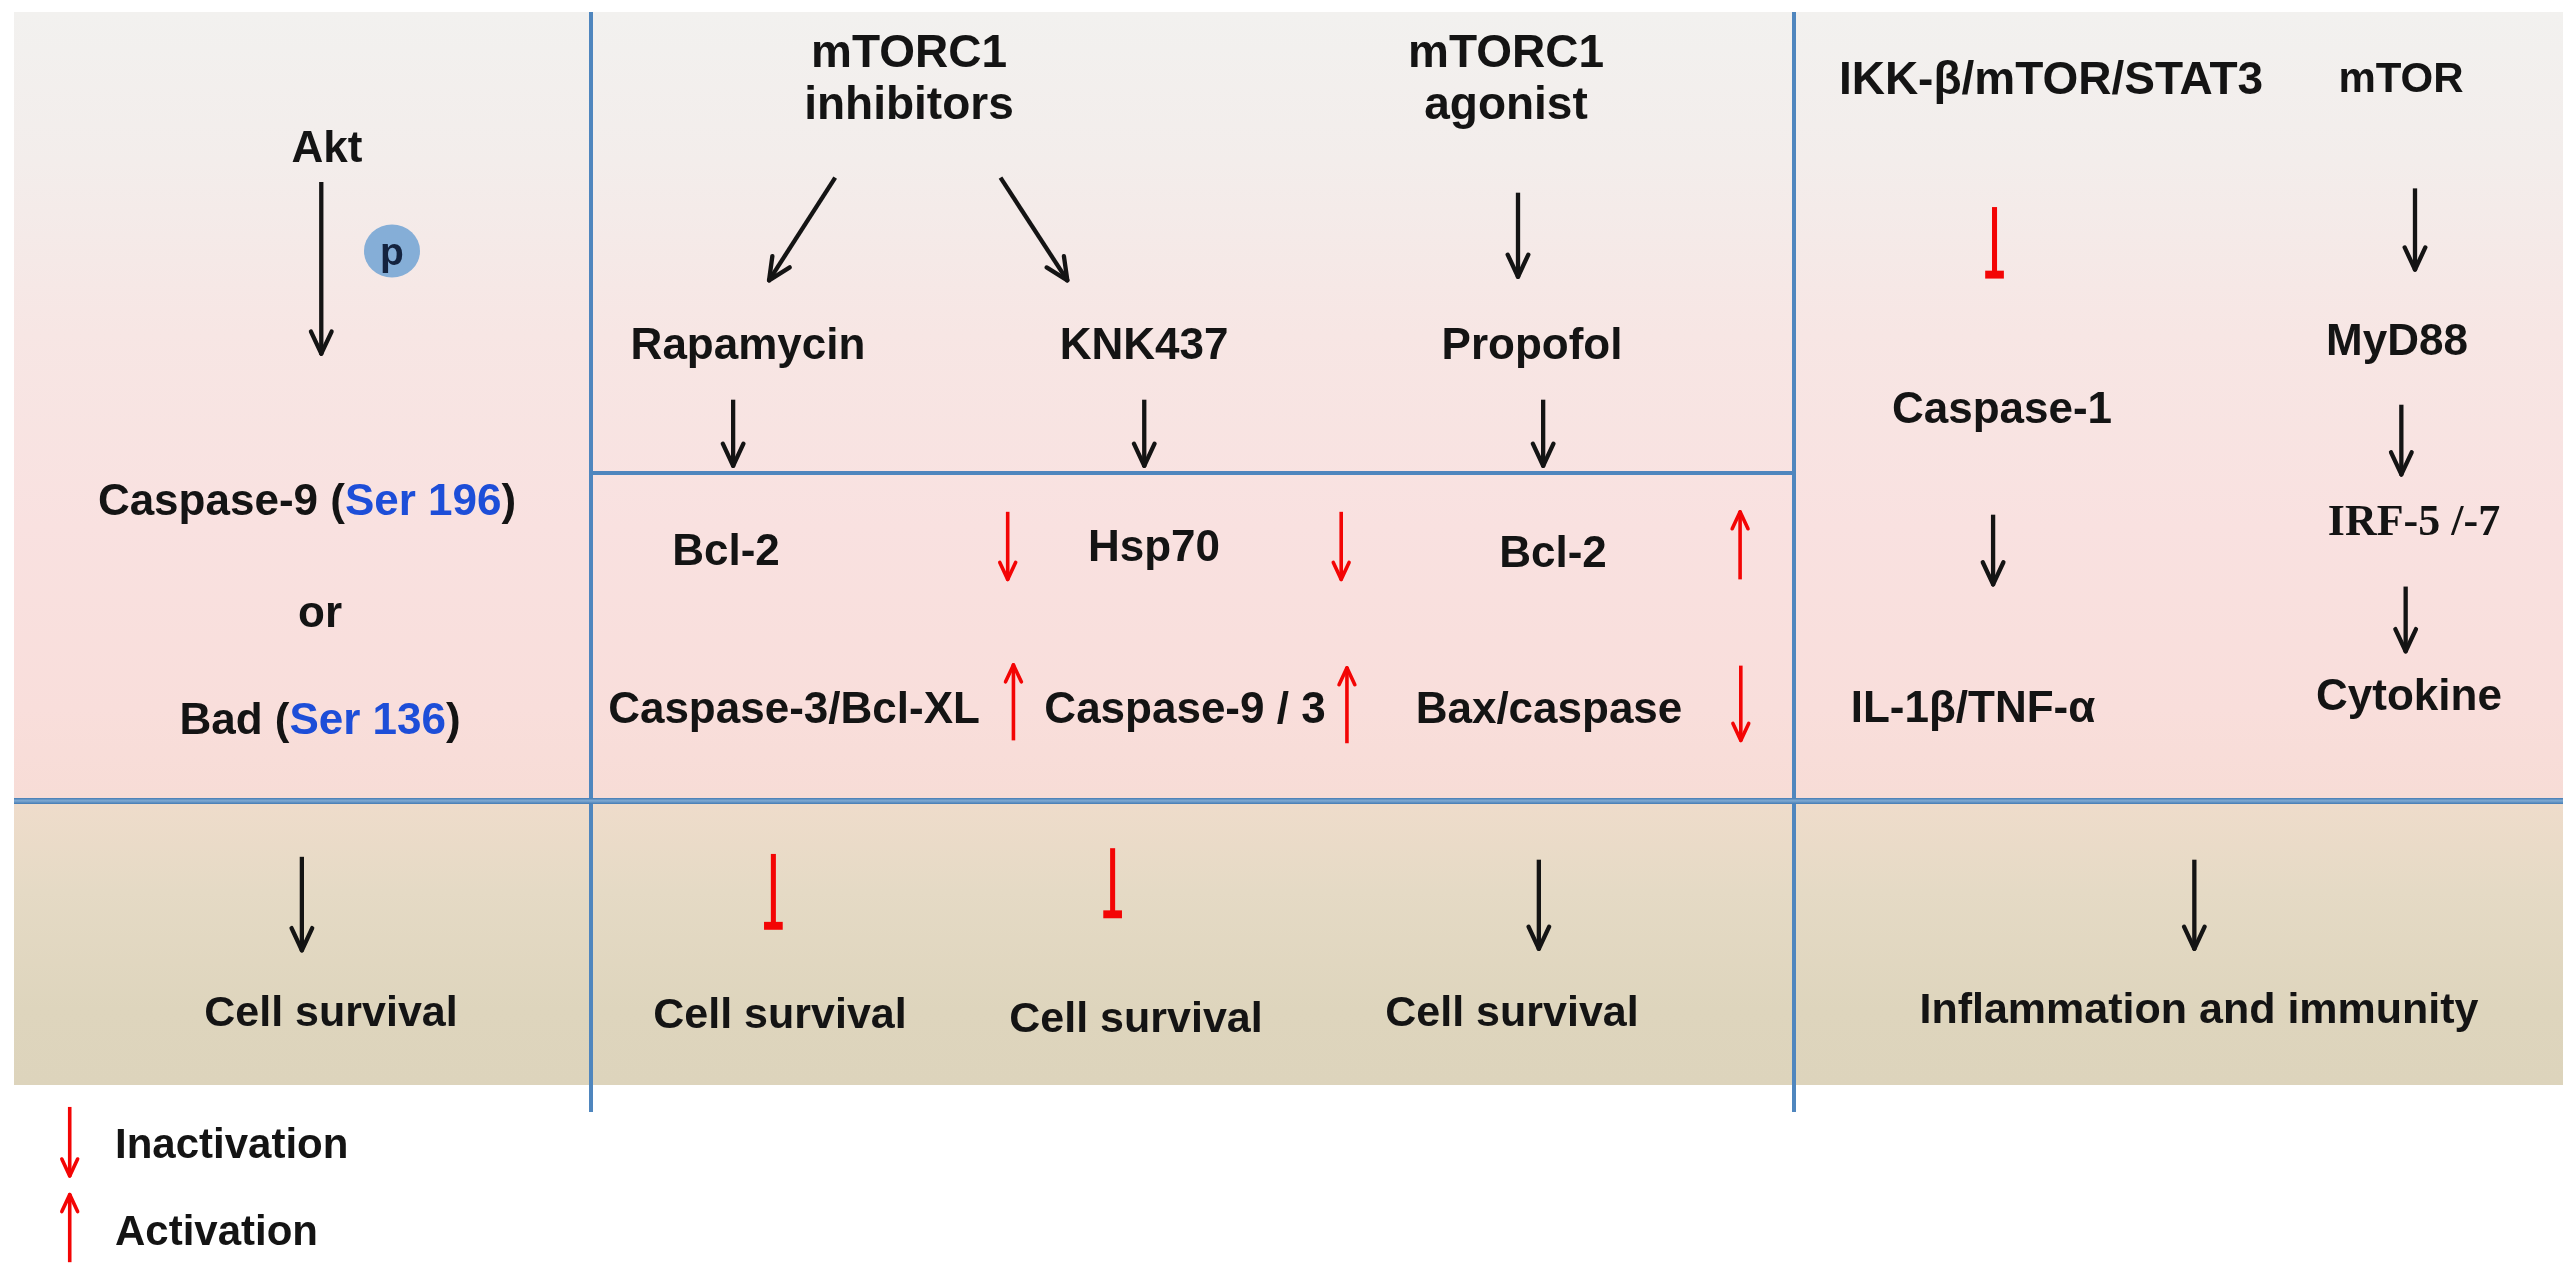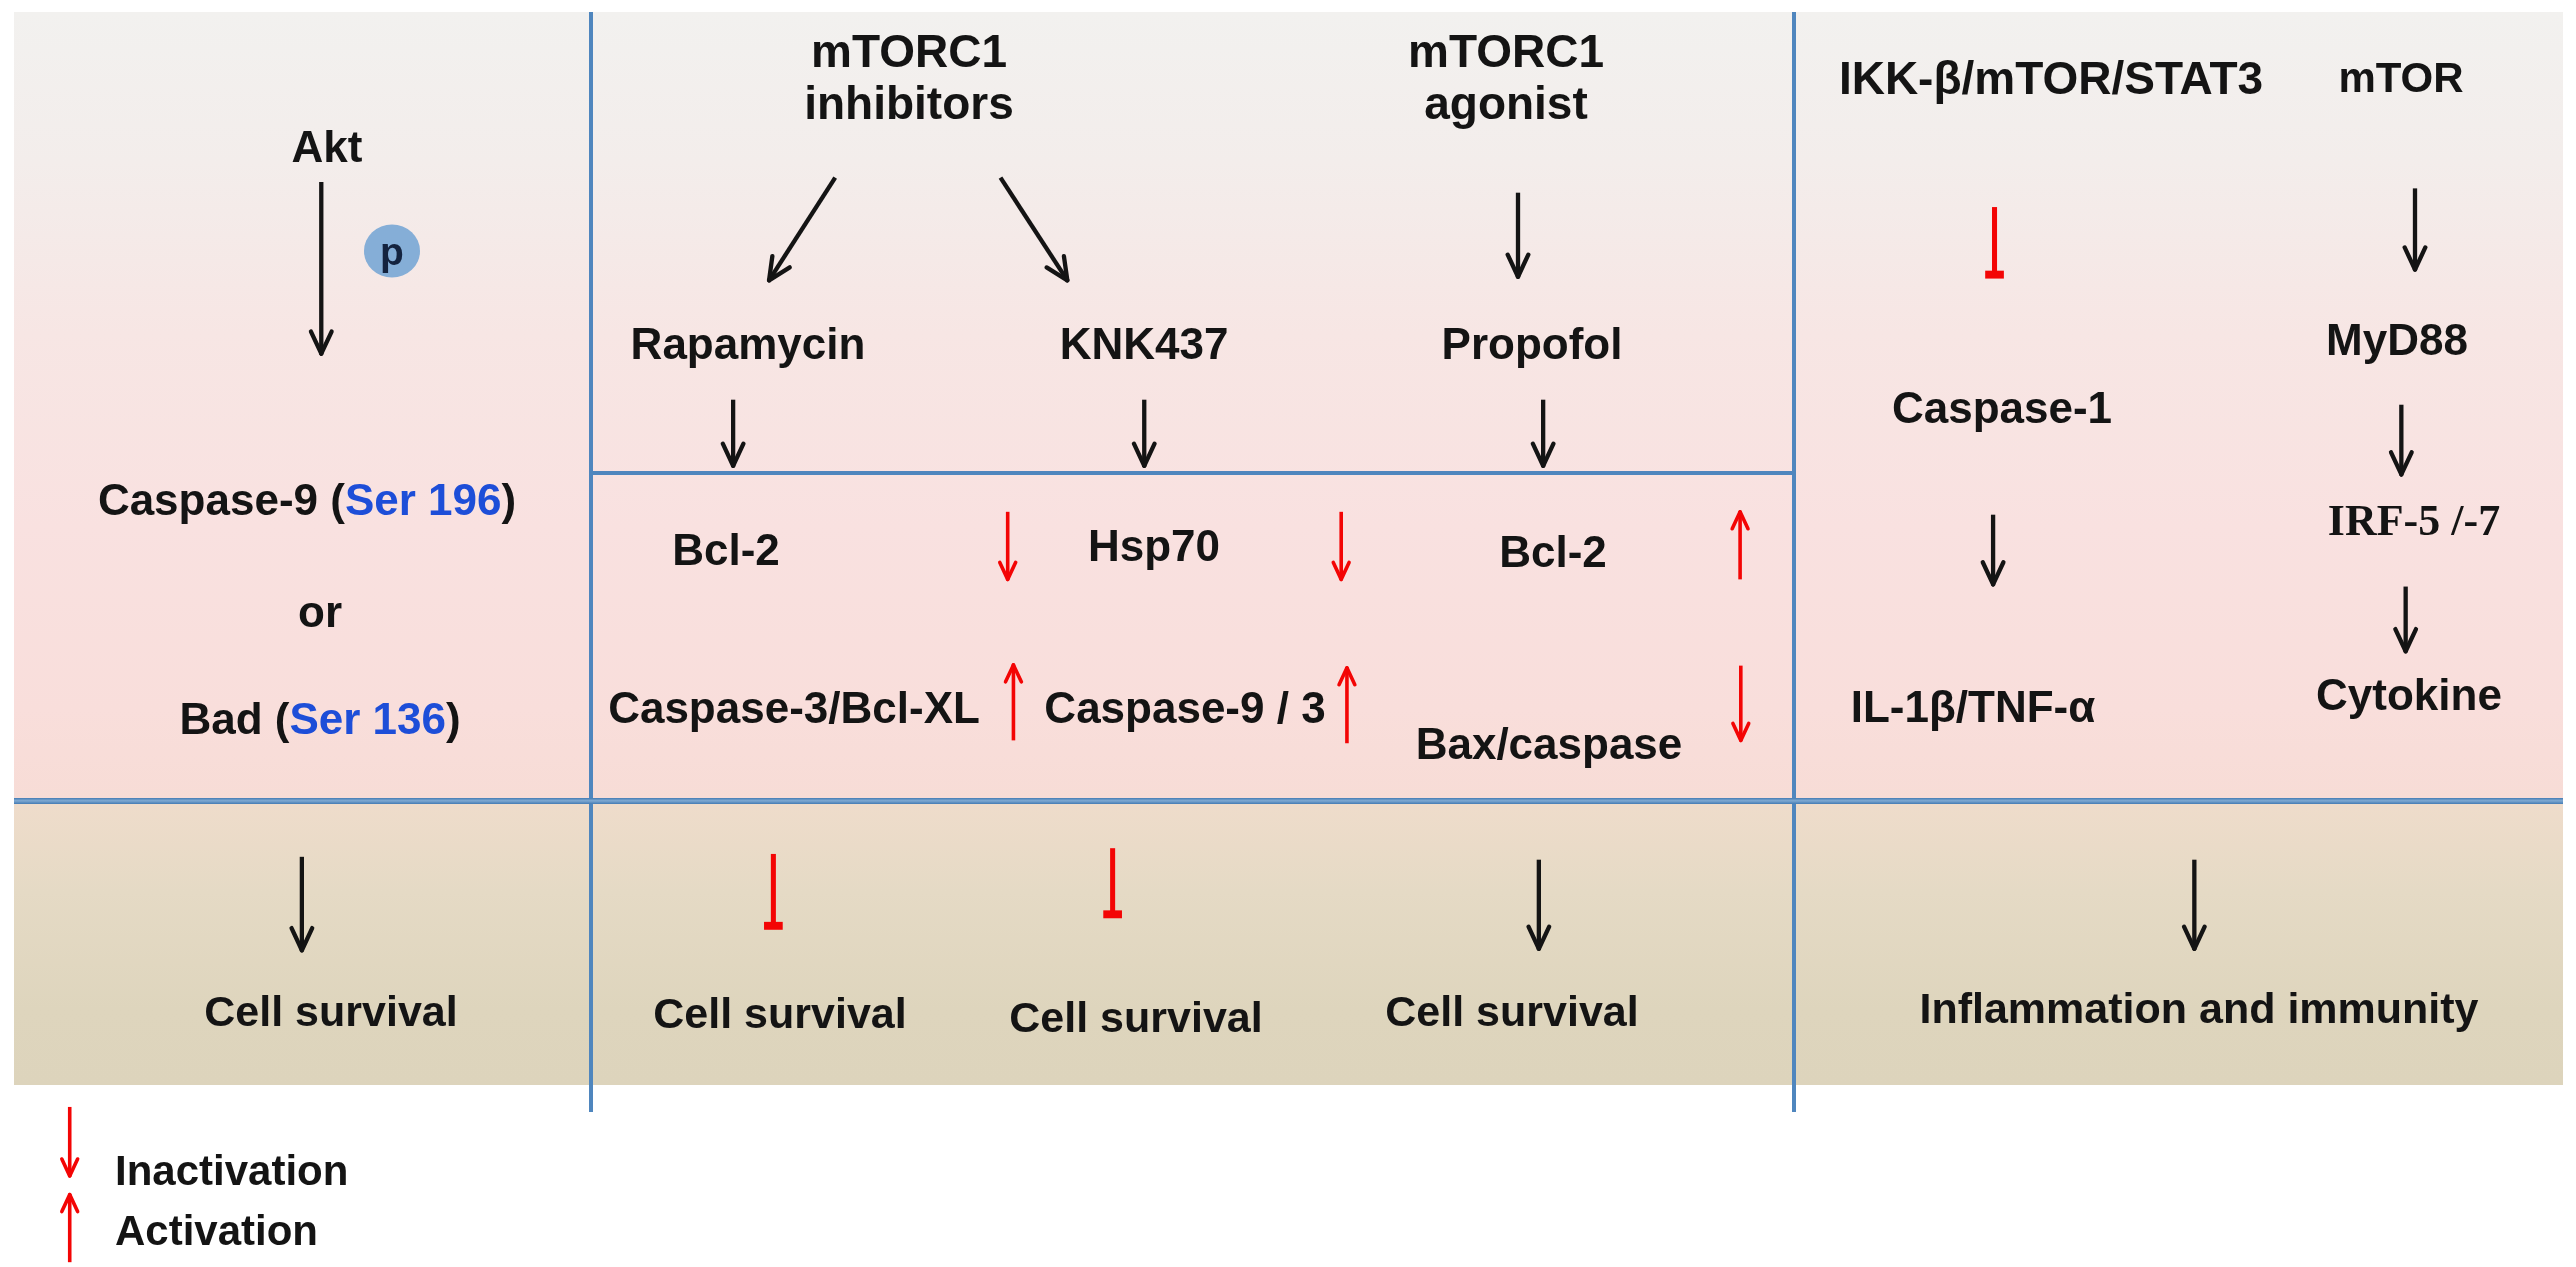--- a/index.html
+++ b/index.html
@@ -211,31 +211,31 @@
     <div>agonist</div>
   </div>
   <div class="node" style="left:748px;top:344px;">Rapamycin</div>
   <div class="node" style="left:1144px;top:344px;">KNK437</div>
   <div class="node" style="left:1532px;top:344px;">Propofol</div>
   <div class="node" style="left:726px;top:550px;">Bcl-2</div>
   <div class="node" style="left:1154px;top:546px;">Hsp70</div>
   <div class="node" style="left:1553px;top:552px;">Bcl-2</div>
   <div class="node" style="left:794px;top:708px;">Caspase-3/Bcl-XL</div>
   <div class="node" style="left:1185px;top:708px;">Caspase-9 / 3</div>
-  <div class="node" style="left:1549px;top:708px;margin-top:36px;">Bax/caspase</div>
+  <div class="node" style="left:1549px;top:708px;">Bax/caspase</div>
   <div class="node cs" style="left:780px;top:1001px;">Cell survival</div>
   <div class="node cs" style="left:1136px;top:1005px;">Cell survival</div>
   <div class="node cs" style="left:1512px;top:999px;">Cell survival</div>
 
   <div class="node" style="left:2051px;top:78px;font-size:46px;">IKK-β/mTOR/STAT3</div>
   <div class="node" style="left:2401px;top:78px;font-size:42px;">mTOR</div>
   <div class="node" style="left:2002px;top:408px;">Caspase-1</div>
   <div class="node" style="left:2397px;top:340px;">MyD88</div>
   <div class="node" style="left:2414px;top:521px;font-family:Liberation Serif, serif;">IRF-5 /-7</div>
   <div class="node" style="left:2409px;top:695px;">Cytokine</div>
   <div class="node" style="left:1973px;top:707px;">IL-1β/TNF-α</div>
   <div class="node cs" style="left:2199px;top:996px;">Inflammation and immunity</div>
 
-  <div class="legend-label" style="left:115px;top:1144px;margin-top:27px;">Inactivation</div>
+  <div class="legend-label" style="left:115px;top:1144px;">Inactivation</div>
   <div class="legend-label" style="left:115px;top:1231px;">Activation</div>
 
 </div>
 
 
 </body></html>

